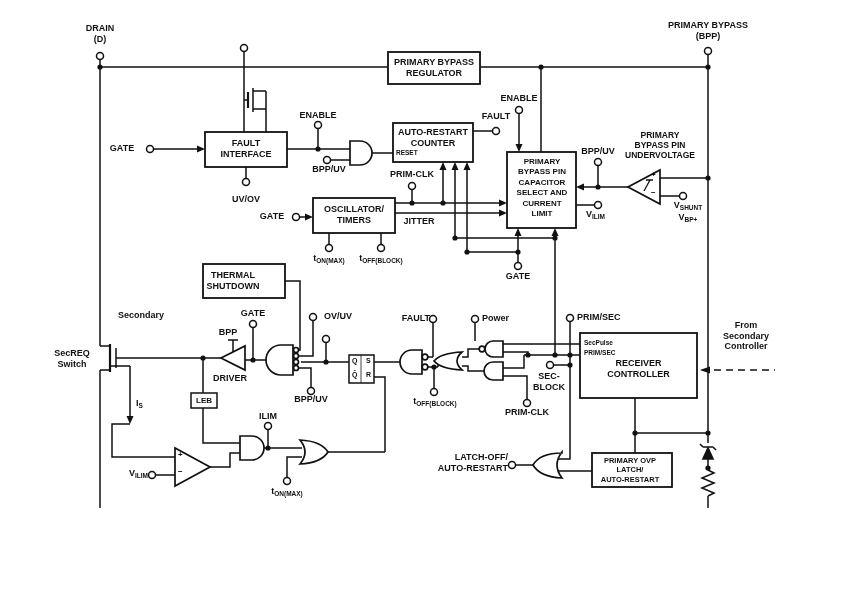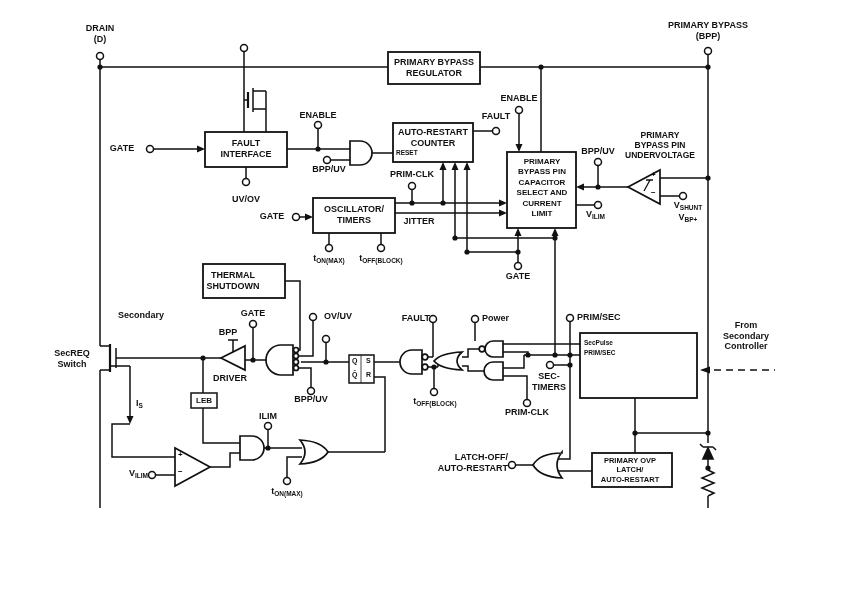--- a/index.html
+++ b/index.html
@@ -212,20 +212,22 @@
 SHUTDOWN</div>
 <div class="lbl cl" style="left:508px;top:157px;width:68px">PRIMARY
 BYPASS PIN
 CAPACITOR
 SELECT AND
 CURRENT
 LIMIT</div>
 <div class="lbl f85" style="left:612px;top:130px;width:96px">PRIMARY
 BYPASS PIN
 UNDERVOLTAGE</div>
+<div class="lbl" style="left:580px;top:358px;width:117px">RECEIVER
+CONTROLLER</div>
 <div class="lbl f65 left" style="left:584px;top:339px;width:60px">SecPulse</div>
 <div class="lbl f65 left" style="left:584px;top:349px;width:60px">PRIM/SEC</div>
 <div class="lbl f75" style="left:591px;top:456px;width:78px">PRIMARY OVP
 LATCH/
 AUTO-RESTART</div>
 <div class="lbl f8" style="left:191px;top:396px;width:26px">LEB</div>
 
 <div class="lbl" style="left:100px;top:143px;width:44px">GATE</div>
 <div class="lbl" style="left:294px;top:110px;width:48px">ENABLE</div>
 <div class="lbl" style="left:301px;top:164px;width:56px">BPP/UV</div>
@@ -234,21 +236,21 @@
 <div class="lbl" style="left:495px;top:93px;width:48px">ENABLE</div>
 <div class="lbl" style="left:250px;top:211px;width:44px">GATE</div>
 <div class="lbl" style="left:386px;top:169px;width:52px">PRIM-CLK</div>
 <div class="lbl" style="left:397px;top:216px;width:44px">JITTER</div>
 <div class="lbl" style="left:494px;top:271px;width:48px">GATE</div>
 <div class="lbl" style="left:572px;top:146px;width:52px">BPP/UV</div>
 <div class="lbl left" style="left:577px;top:312px;width:54px">PRIM/SEC</div>
 <div class="lbl left" style="left:482px;top:313px;width:50px">Power</div>
 <div class="lbl right" style="left:392px;top:313px;width:38px">FAULT</div>
 <div class="lbl" style="left:526px;top:371px;width:46px">SEC-
-TIMERS</div>
+BLOCK</div>
 <div class="lbl" style="left:499px;top:407px;width:56px">PRIM-CLK</div>
 <div class="lbl" style="left:712px;top:320px;width:68px">From
 Secondary
 Controller</div>
 <div class="lbl" style="left:231px;top:308px;width:44px">GATE</div>
 <div class="lbl left" style="left:324px;top:311px;width:46px">OV/UV</div>
 <div class="lbl" style="left:283px;top:394px;width:56px">BPP/UV</div>
 <div class="lbl left" style="left:118px;top:310px;width:58px">Secondary</div>
 <div class="lbl" style="left:48px;top:348px;width:48px">SecREQ
 Switch</div>

